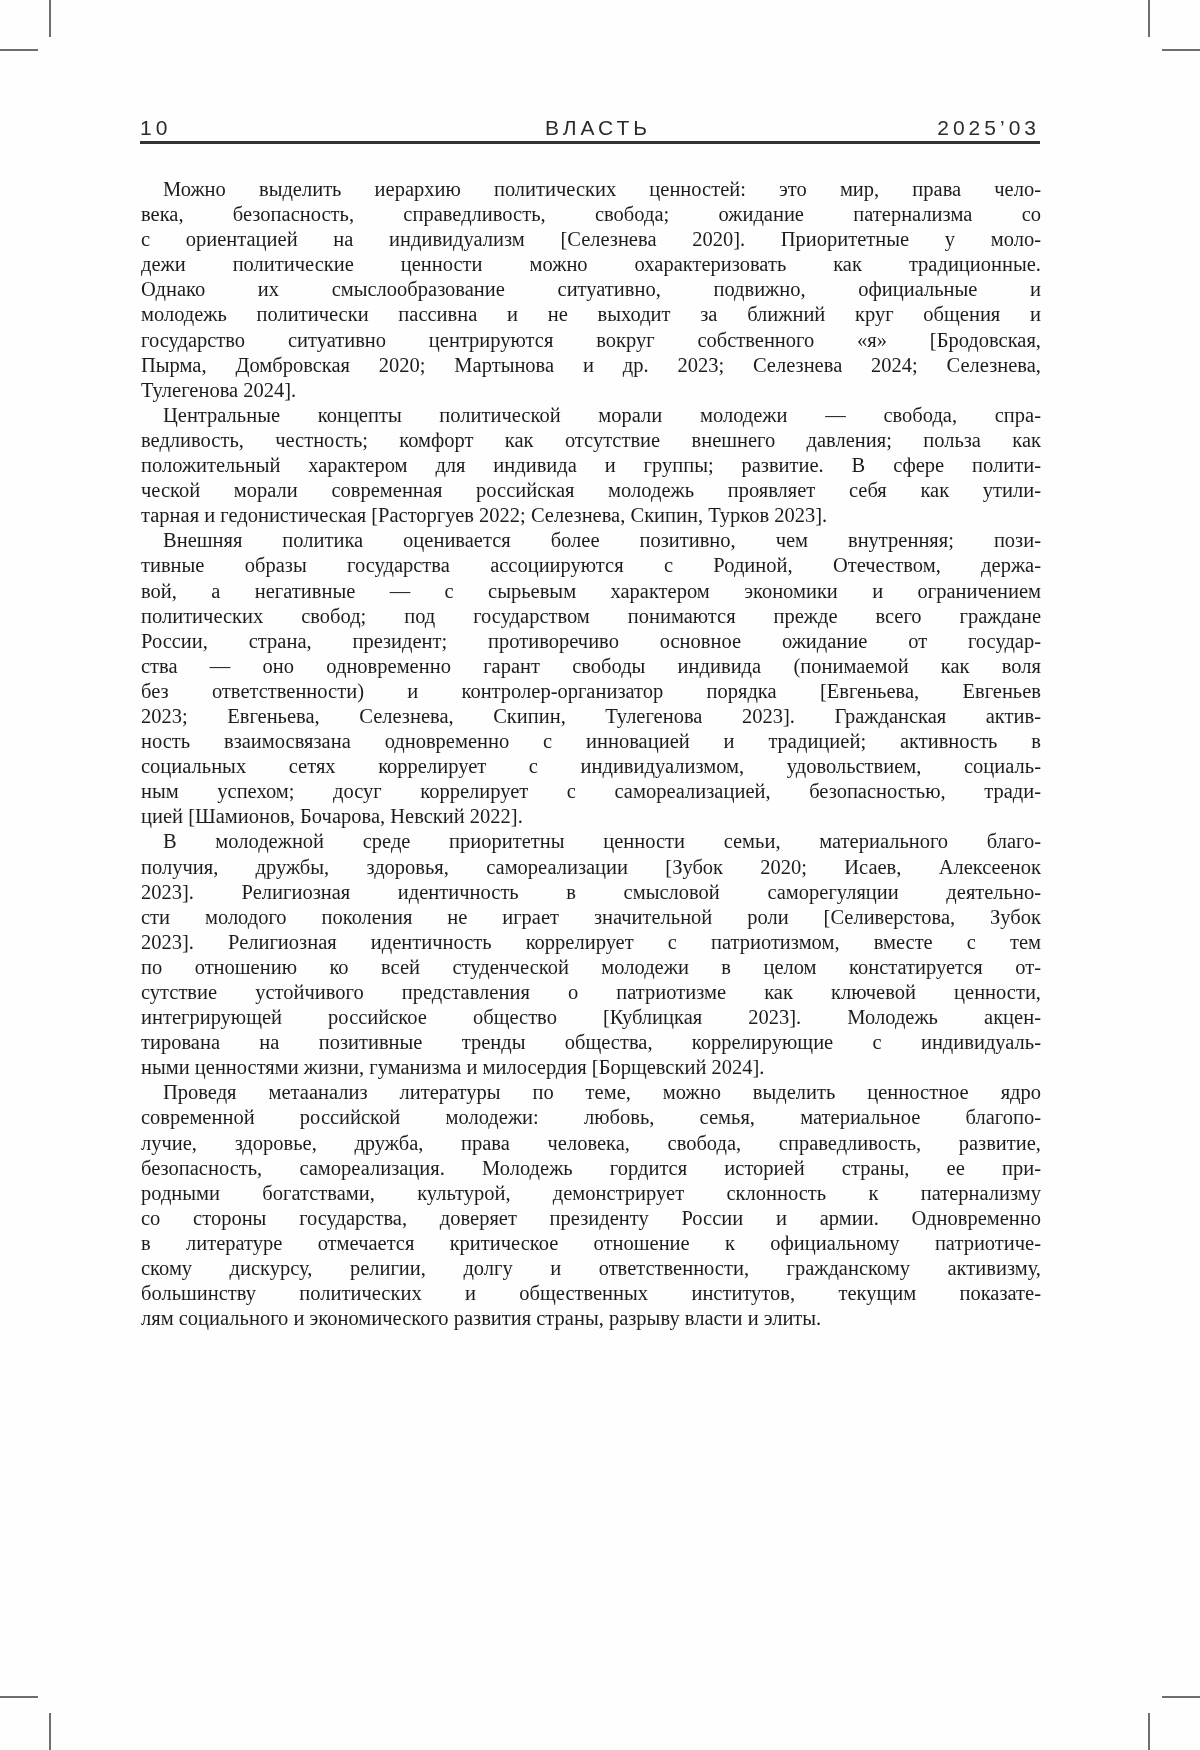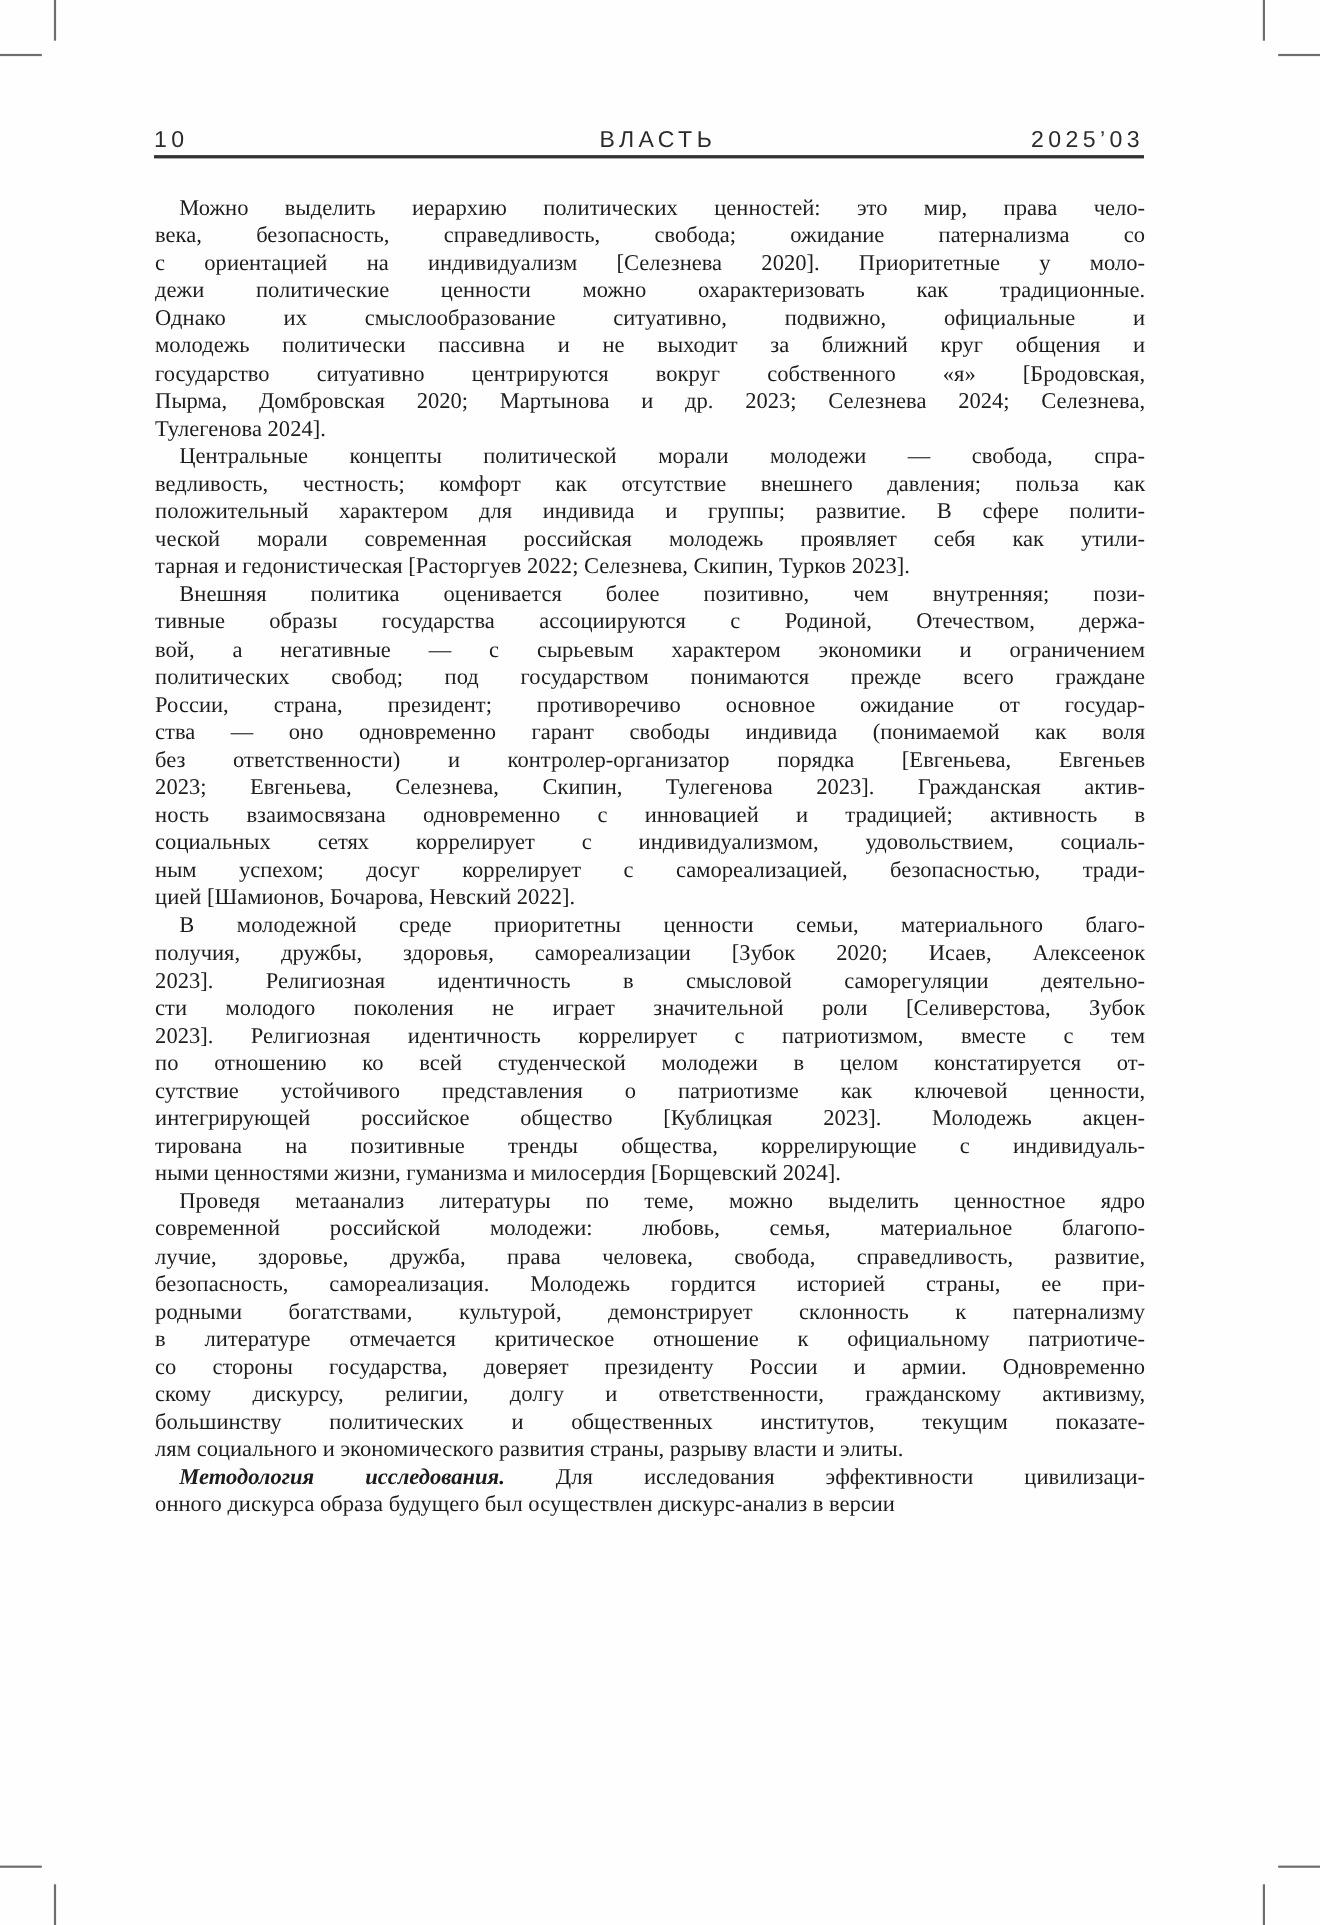--- a/index.html
+++ b/index.html
@@ -113,25 +113,21 @@
         <div class="line">интегрирующей российское общество [Кублицкая 2023]. Молодежь акцен-</div>
         <div class="line">тирована на позитивные тренды общества, коррелирующие с индивидуаль-</div>
         <div class="line last">ными ценностями жизни, гуманизма и милосердия [Борщевский 2024].</div>
       </div>
       <div class="para">
         <div class="line first">Проведя метаанализ литературы по теме, можно выделить ценностное ядро</div>
         <div class="line">современной российской молодежи: любовь, семья, материальное благопо-</div>
         <div class="line">лучие, здоровье, дружба, права человека, свобода, справедливость, развитие,</div>
         <div class="line">безопасность, самореализация. Молодежь гордится историей страны, ее при-</div>
         <div class="line">родными богатствами, культурой, демонстрирует склонность к патернализму</div>
+        <div class="line">со стороны государства, доверяет президенту России и армии. Одновременно</div>
         <div class="line">в литературе отмечается критическое отношение к официальному патриотиче-</div>
-        <div class="line">со стороны государства, доверяет президенту России и армии. Одновременно</div>
         <div class="line">скому дискурсу, религии, долгу и ответственности, гражданскому активизму,</div>
         <div class="line">большинству политических и общественных институтов, текущим показате-</div>
         <div class="line last">лям социального и экономического развития страны, разрыву власти и элиты.</div>
-      </div>
-      <div class="para">
-        <div class="line first"><span class="lead">Методология исследования.</span> Для исследования эффективности цивилизаци-</div>
-        <div class="line last">онного дискурса образа будущего был осуществлен дискурс-анализ в версии</div>
       </div>
     </div>
 
 </div>
 
 </body></html>

